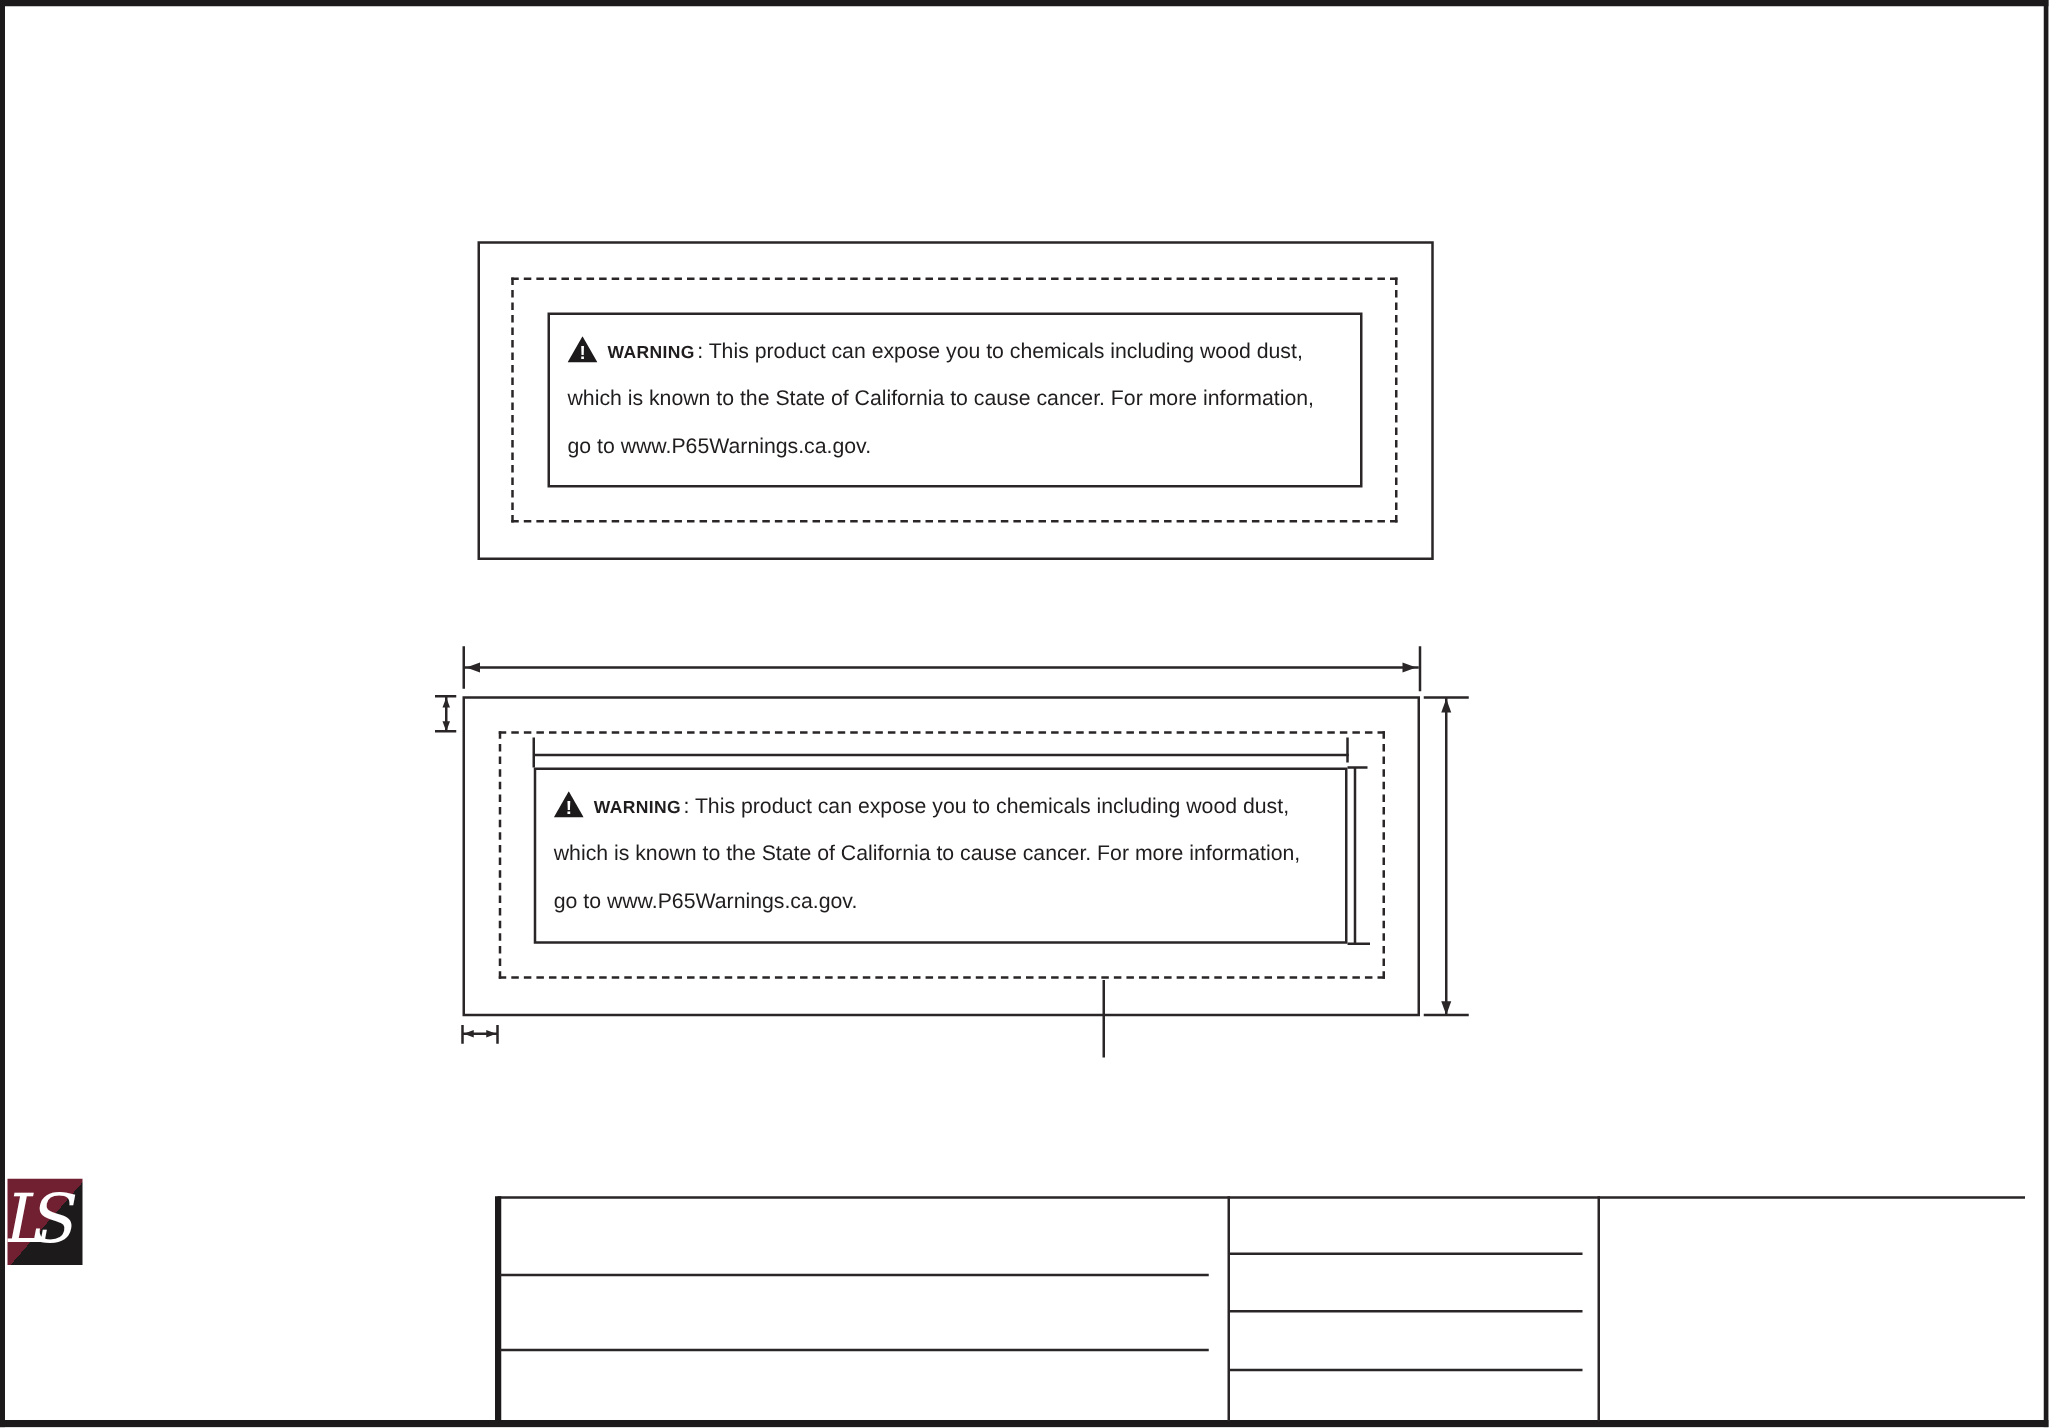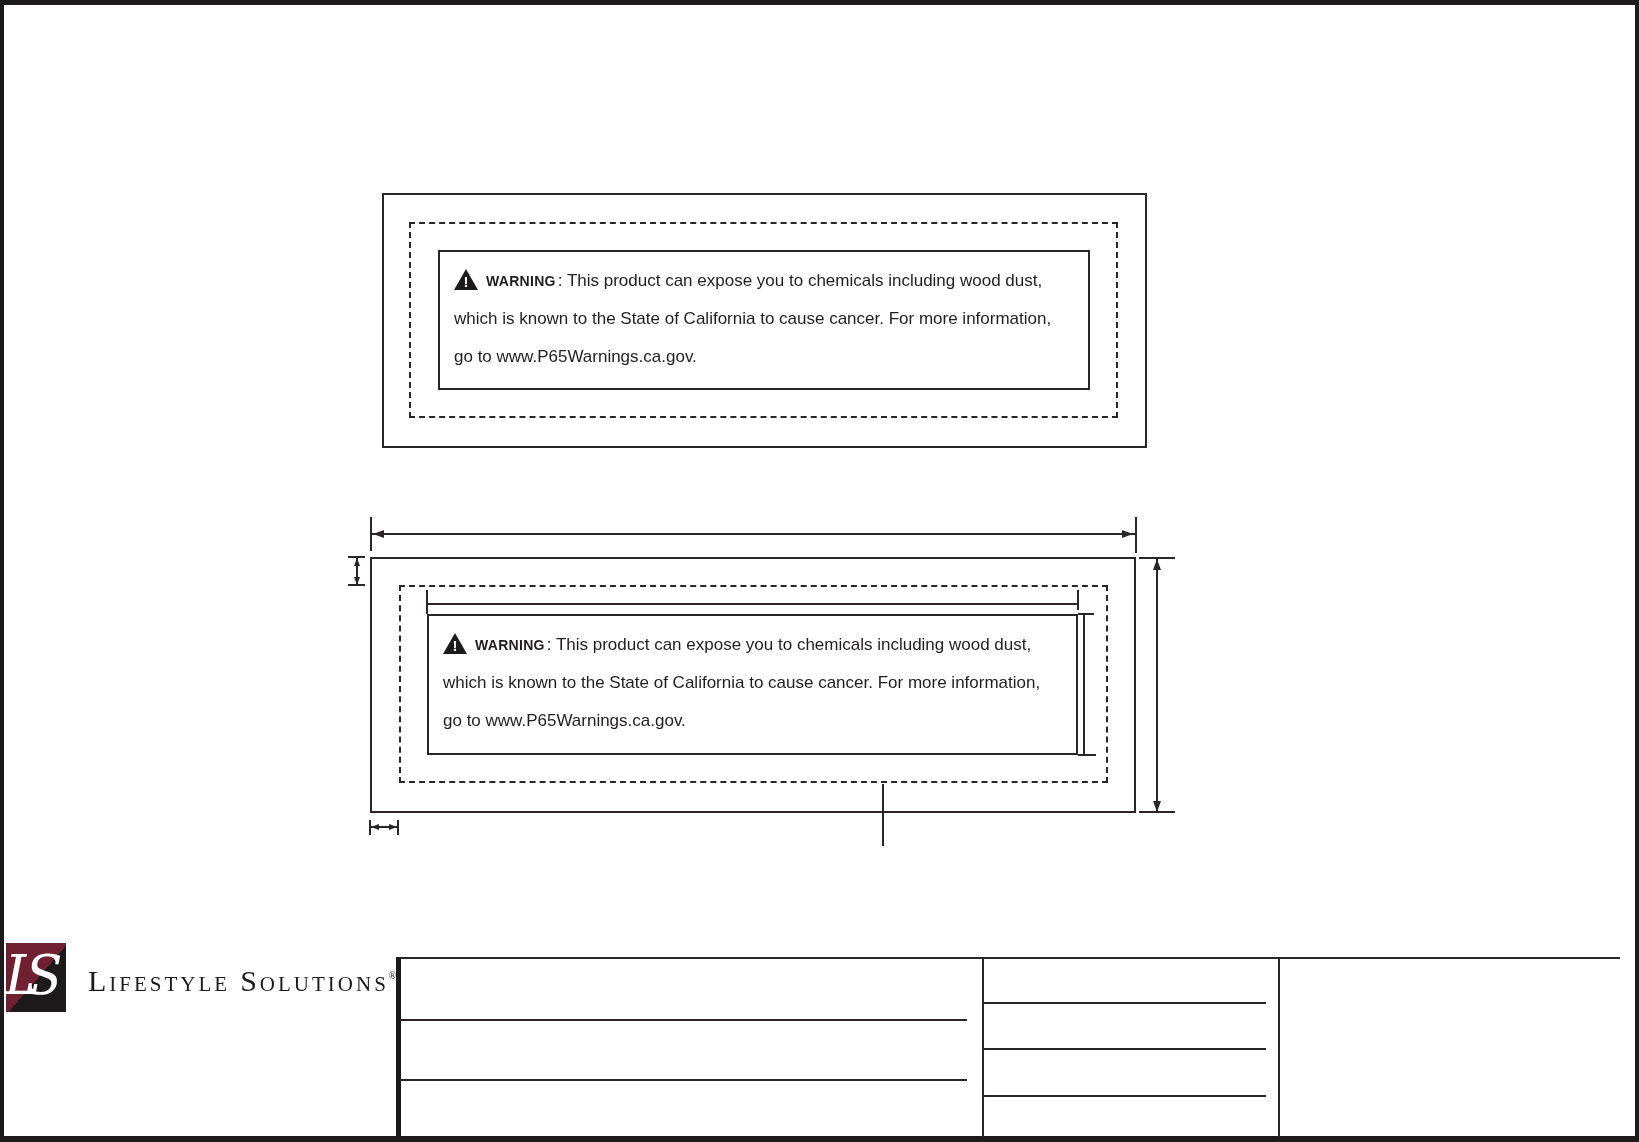--- a/index.html
+++ b/index.html
@@ -102,23 +102,20 @@
   <div class="ln" style="left:397px;top:820px;width:2px;height:15px"></div>
   <div class="ln" style="left:370px;top:826px;width:28px;height:2px"></div>
   <div class="arr sm a-left" style="left:371px;top:824px"></div>
   <div class="arr sm a-right" style="left:389px;top:824px"></div>
 
   <div class="ln" style="left:882px;top:784px;width:2px;height:62px"></div>
 
   <div class="logo-square">
     <span class="monogram">LS</span>
   </div>
-  <div class="company">
-    <span class="big">L</span><span class="smc">IFESTYLE</span><span class="big w2">S</span><span class="smc">OLUTIONS</span><span class="reg">®</span>
-  </div>
 
   <div class="ln" style="left:398px;top:957px;width:1222px;height:2px"></div>
   <div class="border-bar" style="left:396px;top:957px;width:5px;height:180px"></div>
   <div class="ln" style="left:982px;top:957px;width:2px;height:180px"></div>
   <div class="ln" style="left:1278px;top:957px;width:2px;height:180px"></div>
   <div class="ln" style="left:400px;top:1019px;width:567px;height:2px"></div>
   <div class="ln" style="left:400px;top:1079px;width:567px;height:2px"></div>
   <div class="ln" style="left:984px;top:1002px;width:282px;height:2px"></div>
   <div class="ln" style="left:984px;top:1048px;width:282px;height:2px"></div>
   <div class="ln" style="left:984px;top:1095px;width:282px;height:2px"></div>

